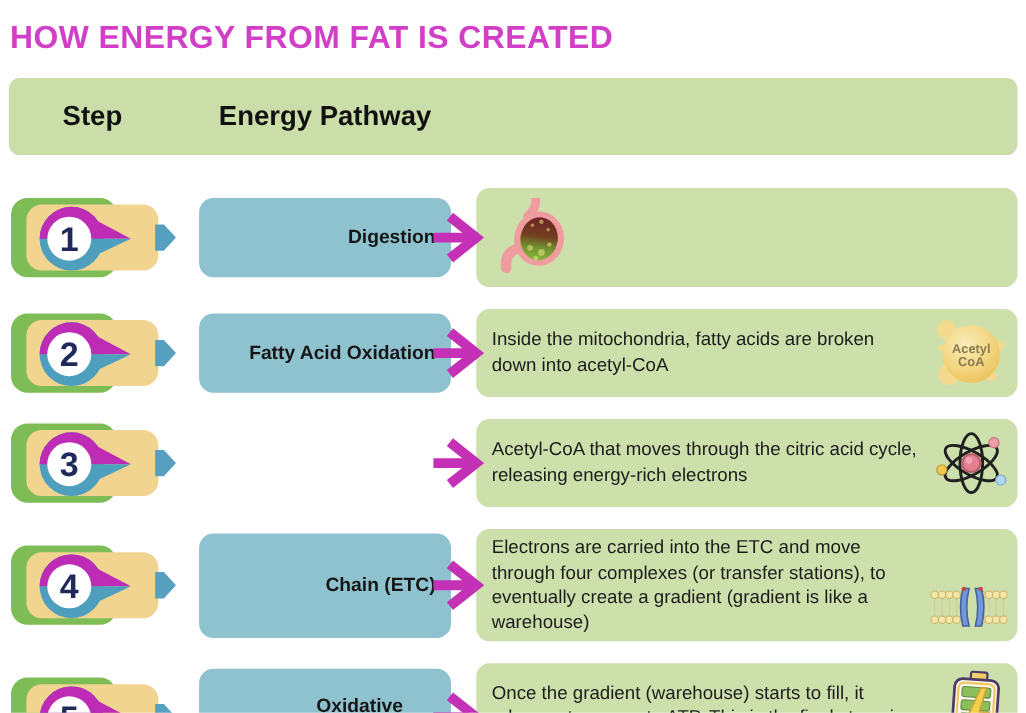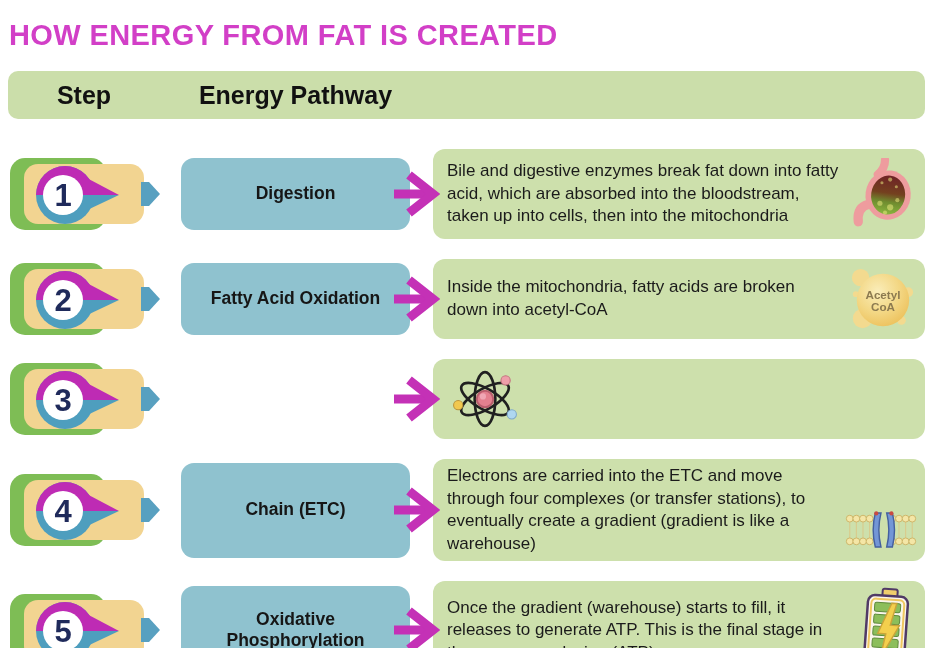--- a/index.html
+++ b/index.html
@@ -14,31 +14,31 @@
     --eye_teal:#4E9EBE;
     --step_number_navy:#1F2A5B;
   }
   *{box-sizing:border-box;margin:0;padding:0}
   html,body{width:933px;height:648px;background:#ffffff;overflow:hidden;
     font-family:"Liberation Sans","DejaVu Sans",sans-serif;}
   .page{width:933px;height:648px;padding:0 8px;}
   .title{margin:19px 0 0 1px;font-size:29px;font-weight:bold;letter-spacing:.4px;
     color:var(--title_magenta);}
   .grid-cols{display:grid;grid-template-columns:152px 21px 229px 23px 1fr;}
-  .header-row{margin-top:19px;height:48px;background:var(--header_green);
+  .header-row{margin-top:19px;height:70px;background:var(--header_green);
     border-radius:10px;align-items:center;}
   .header-cell{font-size:25px;font-weight:bold;color:#111;text-align:center;}
   .rows{margin-top:30px;}
   .row{position:relative;align-items:center;margin-bottom:20px;}
   .row-1{min-height:90px}.row-2{min-height:72px}.row-3{min-height:72px}
   .row-4{min-height:95px}.row-5{min-height:92px}
   .badge-cell{grid-column:1;display:flex;align-items:center;}
   .pathway-box{grid-column:3;min-height:72px;background:var(--pathway_blue);
     border-radius:13px;display:flex;flex-direction:column;justify-content:center;
-    text-align:center;padding:6px 14px;}
+    text-align:center;padding:6px 14px;align-items:flex-end;}
   .row-4 .pathway-box{min-height:95px}
   .row-5 .pathway-box{min-height:89px}
   .pathway-label{font-size:17.5px;font-weight:bold;color:#161616;line-height:1.25;}
   .pathway-label span{display:block;}
   .desc-box{grid-column:5;align-self:stretch;background:var(--row_green);
     border-radius:12px;display:flex;align-items:center;padding:6px 8px 6px 14px;}
   .desc-text{flex:1;font-size:17px;line-height:1.33;color:#1b1b1b;padding-right:6px;}
   .icon-wrap{flex:none;width:72px;display:flex;justify-content:flex-end;align-items:center;}
   .row-4 .icon-wrap{align-self:flex-end;margin-bottom:4px;}
   .arrow{position:absolute;left:384px;top:50%;transform:translateY(-50%);
@@ -77,21 +77,20 @@
         <div class="pathway-label">
           <span>Digestion</span>
           <span></span>
         </div>
       </div>
       <svg class="arrow" viewBox="0 0 48 46">
         <line x1="2" y1="23" x2="34" y2="23" stroke="var(--arrow_magenta)" stroke-width="9"></line>
         <polyline points="17,4 41,23 17,42" fill="none" stroke="var(--arrow_magenta)" stroke-width="9" stroke-linejoin="miter"></polyline>
       </svg>
       <div class="desc-box">
-        <div class="desc-text">Bile and digestive enzymes break fat down into fatty acid, which are absorbed into the bloodstream, taken up into cells, then into the mitochondria</div>
         <div class="icon-wrap">
           <svg width="66" height="72" viewBox="0 0 64 70">
             <defs>
               <linearGradient id="sg" x1="0" y1="0" x2="0" y2="1">
                 <stop offset="0" stop-color="#6E2226"></stop>
                 <stop offset="0.45" stop-color="#74411F"></stop>
                 <stop offset="0.68" stop-color="#6F8C2F"></stop>
                 <stop offset="1" stop-color="#8AB53D"></stop>
               </linearGradient>
             </defs>
@@ -175,20 +174,21 @@
           <path d="M75 41 L111 41 L75 58 Z" fill="var(--eye_teal)"></path>
           <circle cx="55" cy="41" r="20" fill="#ffffff"></circle>
           <text x="55" y="52" text-anchor="middle" font-size="31" font-weight="bold" fill="var(--step_number_navy)">3</text>
         </svg>
       </div>
       <svg class="arrow" viewBox="0 0 48 46">
         <line x1="2" y1="23" x2="34" y2="23" stroke="var(--arrow_magenta)" stroke-width="9"></line>
         <polyline points="17,4 41,23 17,42" fill="none" stroke="var(--arrow_magenta)" stroke-width="9" stroke-linejoin="miter"></polyline>
       </svg>
       <div class="desc-box">
+        <div class="desc-text">Acetyl-CoA that moves through the citric acid cycle, releasing energy-rich electrons</div>
         <div class="icon-wrap">
           <svg width="68" height="58" viewBox="0 0 66 56">
             <g fill="none" stroke="#202020" stroke-width="2.6">
               <ellipse cx="33" cy="28" rx="26" ry="10" transform="rotate(-30 33 28)"></ellipse>
               <ellipse cx="33" cy="28" rx="26" ry="10" transform="rotate(30 33 28)"></ellipse>
               <ellipse cx="33" cy="28" rx="26" ry="10" transform="rotate(90 33 28)"></ellipse>
             </g>
             <circle cx="33" cy="28" r="8" fill="#E4808F" stroke="#B95E6E" stroke-width="2"></circle>
             <circle cx="31" cy="25.5" r="3" fill="#F2ADBB" opacity="0.85"></circle>
             <circle cx="7" cy="34" r="4.5" fill="#F1C84F" stroke="#B9933A"></circle>

